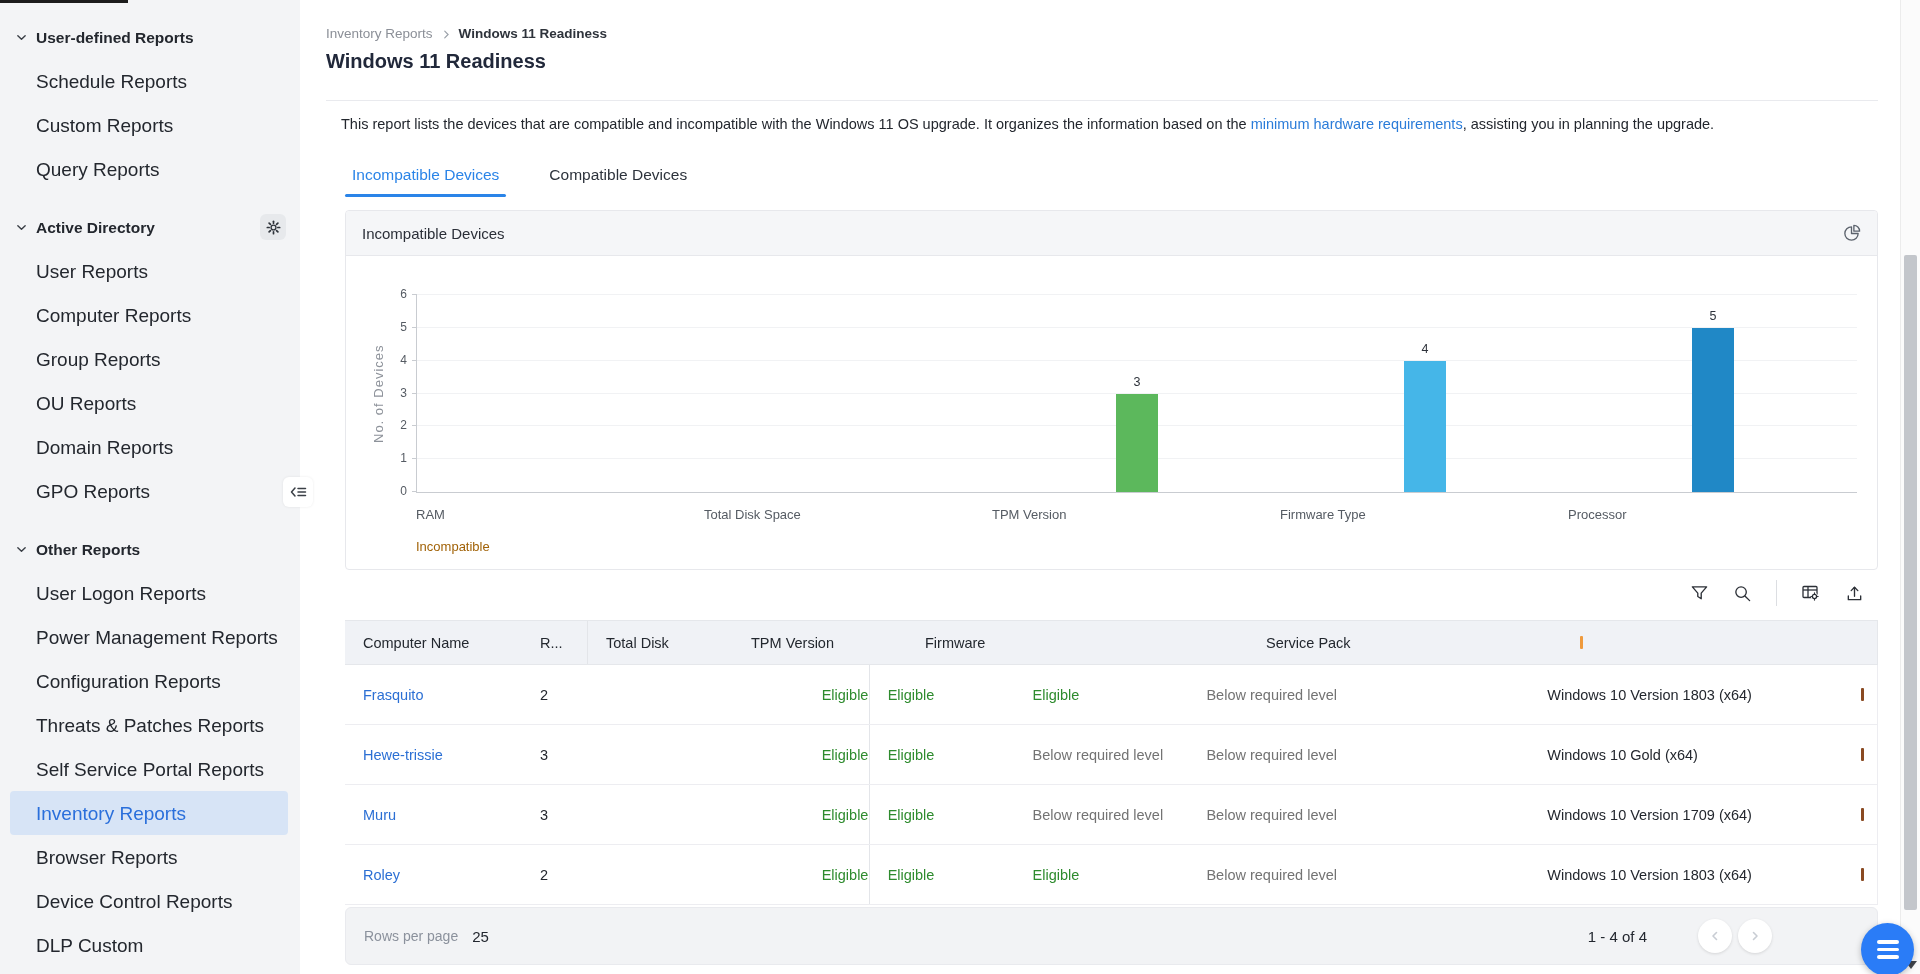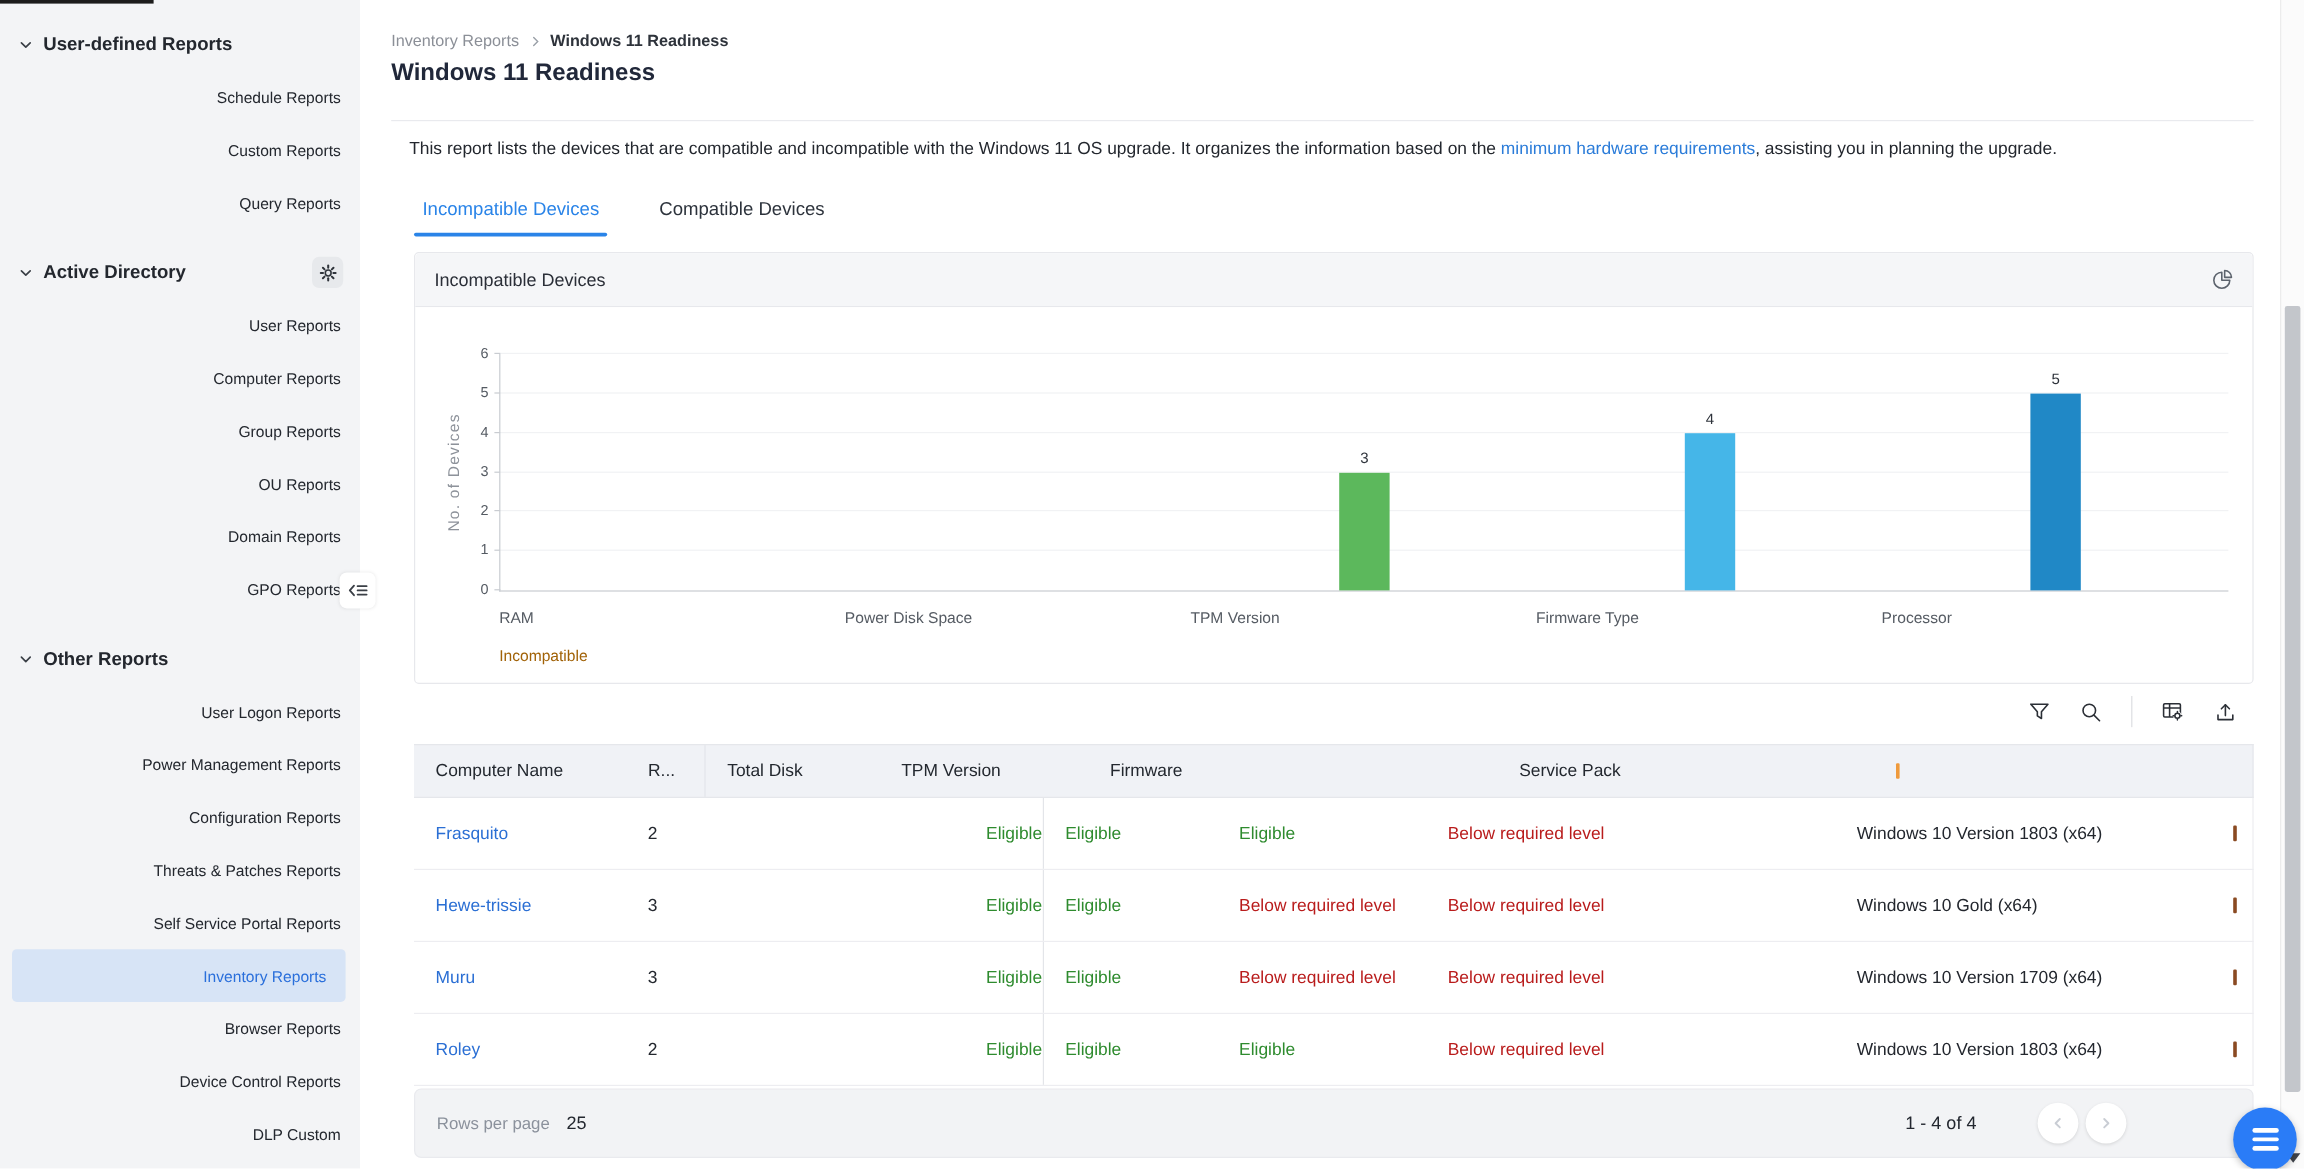--- a/index.html
+++ b/index.html
@@ -7,21 +7,21 @@
        font-family:"Liberation Sans",sans-serif;color:#23272e;background:#fff;}
 
   
   .sidebar{position:absolute;left:0;top:0;width:300px;height:974px;background:#f3f4f6;overflow:hidden;}
   .top-sliver{position:absolute;left:0;top:0;width:128px;height:3px;background:#1c1c1c;}
   .sb-inner{padding-top:15px;}
   .sb-section-header{position:relative;display:flex;align-items:center;gap:9px;
       padding:10.5px 16px;font-size:15.5px;font-weight:700;color:#23272e;cursor:pointer;line-height:23px;}
   .sb-section-header.gapped{margin-top:14px;}
   .sb-chev{display:flex;color:#3a3f46;}
-  .sb-item{padding:10.5px 16px 10.5px 36px;font-size:13px;color:#23272e;cursor:pointer;line-height:23px;text-align:right;}
+  .sb-item{padding:10.5px 16px 10.5px 36px;font-size:19px;color:#23272e;cursor:pointer;line-height:23px;}
   .sb-item.selected{background:#d7e4f6;color:#2a6fdb;border-radius:4px;margin:0 12px 0 10px;padding-left:26px;}
   .gear-btn{position:absolute;right:14px;top:50%;transform:translateY(-50%);width:26px;height:26px;
       background:#e7e9ec;border-radius:6px;display:flex;align-items:center;justify-content:center;color:#2f343b;cursor:pointer;}
   .collapse-btn{position:absolute;left:283px;top:477px;width:30px;height:30px;background:#fff;border:0;
       border-radius:6px;display:flex;align-items:center;justify-content:center;color:#3a3f46;cursor:pointer;
       box-shadow:0 0 3px rgba(0,0,0,.08);z-index:5;}
 
   
   .main{position:absolute;left:300px;top:0;right:0;bottom:0;background:#fff;}
   .breadcrumb{position:absolute;left:26px;top:26px;display:flex;align-items:center;gap:8px;font-size:13.5px;}
@@ -69,21 +69,21 @@
 
   
   .table{position:absolute;left:45px;top:620px;width:1533px;font-size:14.5px;}
   .t-header{display:flex;height:45px;background:#f0f2f6;border-top:1px solid #e5e7eb;border-bottom:1px solid #e5e7eb;
       border-right:1px solid #e5e7eb;box-sizing:border-box;color:#23282f;}
   .t-row{display:flex;height:60px;background:#fff;border-bottom:1px solid #ededf1;border-right:1px solid #ededf1;box-sizing:border-box;}
   .t-cell{box-sizing:border-box;overflow:hidden;white-space:nowrap;display:flex;align-items:center;height:100%;}
   .col-border{border-right:1px solid #e3e5e9;}
   .name-link{color:#2b6fd4;cursor:pointer;}
   .status-eligible{color:#2e8b2e;}
-  .status-below{color:#b91c1c;}
+  .status-below{color:#737373;}
   .overflow-mark{width:3px;height:13px;margin-left:8px;border-radius:1px;}
 
   
   .pagination{position:absolute;left:45px;top:907px;width:1533px;height:58px;background:#f2f3f5;
       border:1px solid #e9eaee;border-radius:6px;box-sizing:border-box;display:flex;align-items:center;padding-left:18px;}
   .rpp-label{font-size:14px;color:#8b919c;}
   .rpp-value{font-size:15px;color:#23272f;margin-left:14px;cursor:pointer;}
   .pg-right{margin-left:auto;display:flex;align-items:center;gap:6px;padding-right:105px;}
   .pg-range{font-size:15px;color:#23272f;margin-right:45px;}
   .pg-btn{width:34px;height:34px;border-radius:50%;background:#fff;display:flex;align-items:center;justify-content:center;
@@ -248,21 +248,21 @@
               </div>
               <div class="bar-slot">
                 <div class="bar" style="height: 164.167px; background: rgb(32, 136, 198);">
                   <span class="bar-value">5</span>
                 </div>
               </div>
             </div>
           </div>
         <div class="cat-labels">
             <div class="cat-label">RAM</div>
-            <div class="cat-label">Power Disk Space</div>
+            <div class="cat-label">Total Disk Space</div>
             <div class="cat-label">TPM Version</div>
             <div class="cat-label">Firmware Type</div>
             <div class="cat-label">Processor</div>
           </div>
         <div class="xlabel">Incompatible</div>
       </div>
     </section>
 
     <div class="toolbar">
       <span class="tb-btn">

